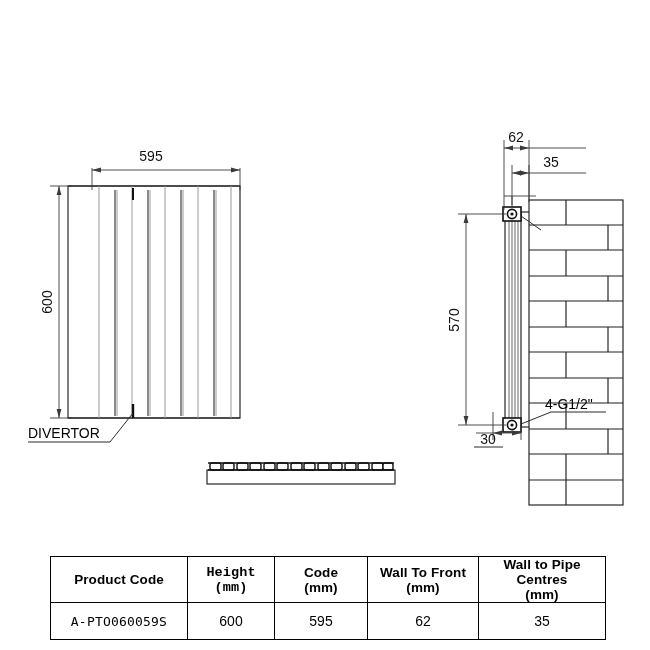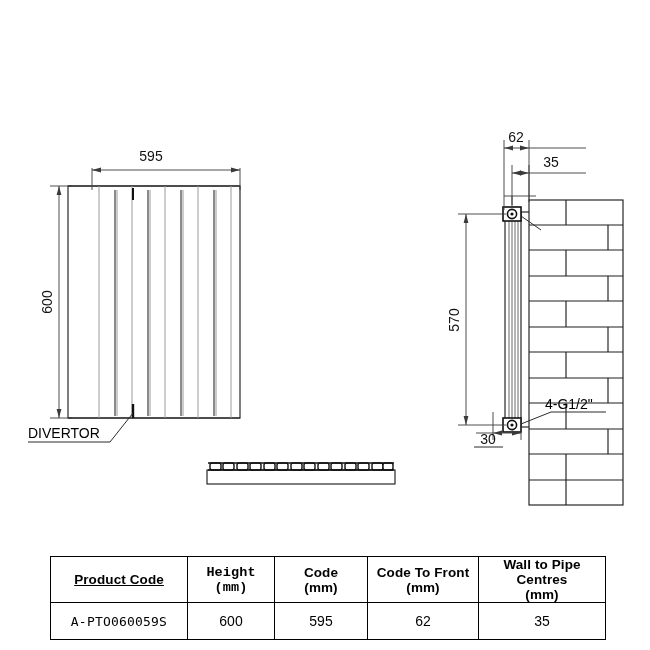--- a/index.html
+++ b/index.html
@@ -60,21 +60,21 @@
     height:36px;
     font-size:14px;
     font-weight:normal;
     margin-left:44px;
   }
   table.spec tr.body td.code{
     font-family:"DejaVu Sans Mono", monospace;
     font-size:13px;
     letter-spacing:0.2px;
   }
-  .col-code{width:136px;text-decoration:underline;}
+  .col-code{width:136px;}
   .col-h{width:86px;font-family:Liberation Mono, monospace;}
   .col-w{width:92px;}
   .col-f{width:110px;}
   .col-p{width:126px;}
   .cellline{display:block;}
 </style>
 </head>
 <body>
 
 <div id="sheet">
@@ -293,21 +293,21 @@
           </td>
           <td class="col-h">
             <span class="cellline">Height</span>
             <span class="cellline">(mm)</span>
           </td>
           <td class="col-w">
             <span class="cellline">Code</span>
             <span class="cellline">(mm)</span>
           </td>
           <td class="col-f">
-            <span class="cellline">Code To Front</span>
+            <span class="cellline">Wall To Front</span>
             <span class="cellline">(mm)</span>
           </td>
           <td class="col-p">
             <span class="cellline">Wall to Pipe Centres</span>
             <span class="cellline">(mm)</span>
           </td>
         </tr>
         <tr class="body">
           <td class="code">A-PTO060059S</td>
           <td>600</td>

